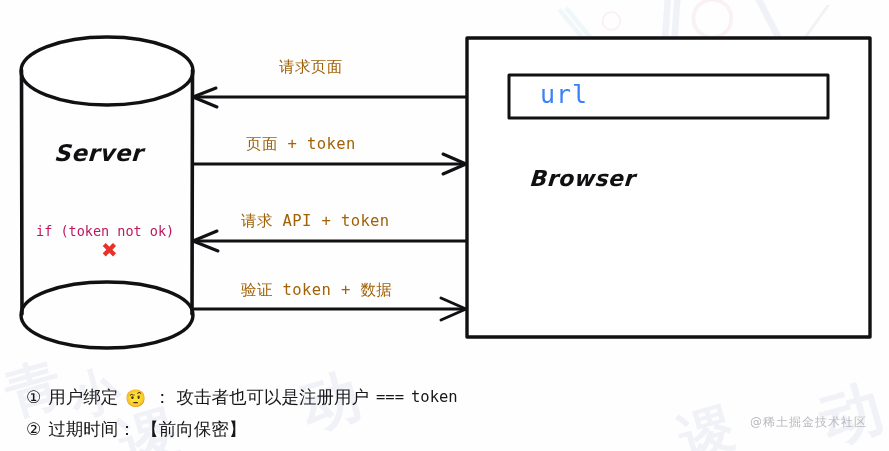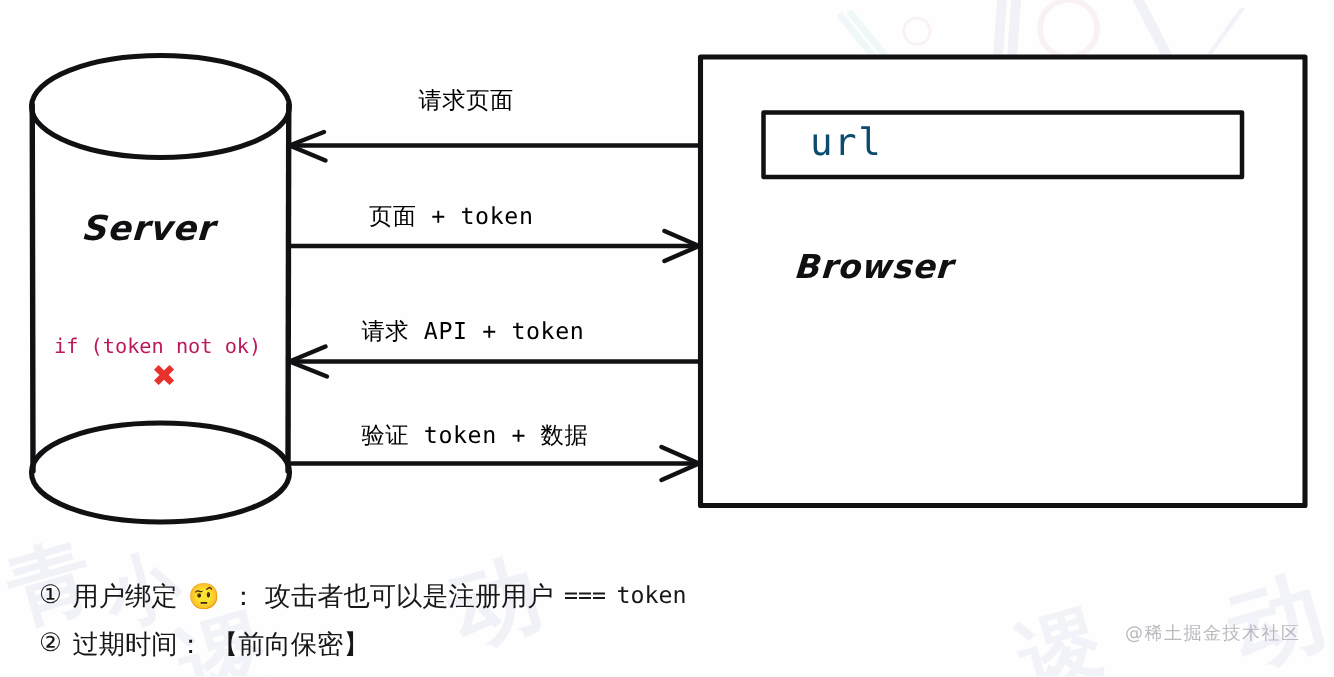--- a/index.html
+++ b/index.html
@@ -35,21 +35,21 @@
     left: 0; top: 0;
     width: 889px;
     height: 451px;
   }
 
   
   .arrow-label {
     position: absolute;
     font-family: "DejaVu Sans Mono", monospace;
     font-size: 15.5px;
-    color: #000000;
+    color: #a16207;
     white-space: nowrap;
     letter-spacing: 0.4px;
   }
 
   .server-label {
     position: absolute;
     left: 56px;
     top: 140px;
     font-family: "DejaVu Sans", sans-serif;
     font-size: 23px;
@@ -78,21 +78,21 @@
     color: #e8312a;
     line-height: 1;
   }
 
   .url-text {
     position: absolute;
     left: 540px;
     top: 80px;
     font-family: "DejaVu Sans Mono", monospace;
     font-size: 25px;
-    color: #0c4a6e;
+    color: #3b82f6;
     letter-spacing: 1px;
   }
   .browser-label {
     position: absolute;
     left: 531px;
     top: 166px;
     font-family: "DejaVu Sans", sans-serif;
     font-size: 22px;
     font-style: italic;
     font-weight: 600;

